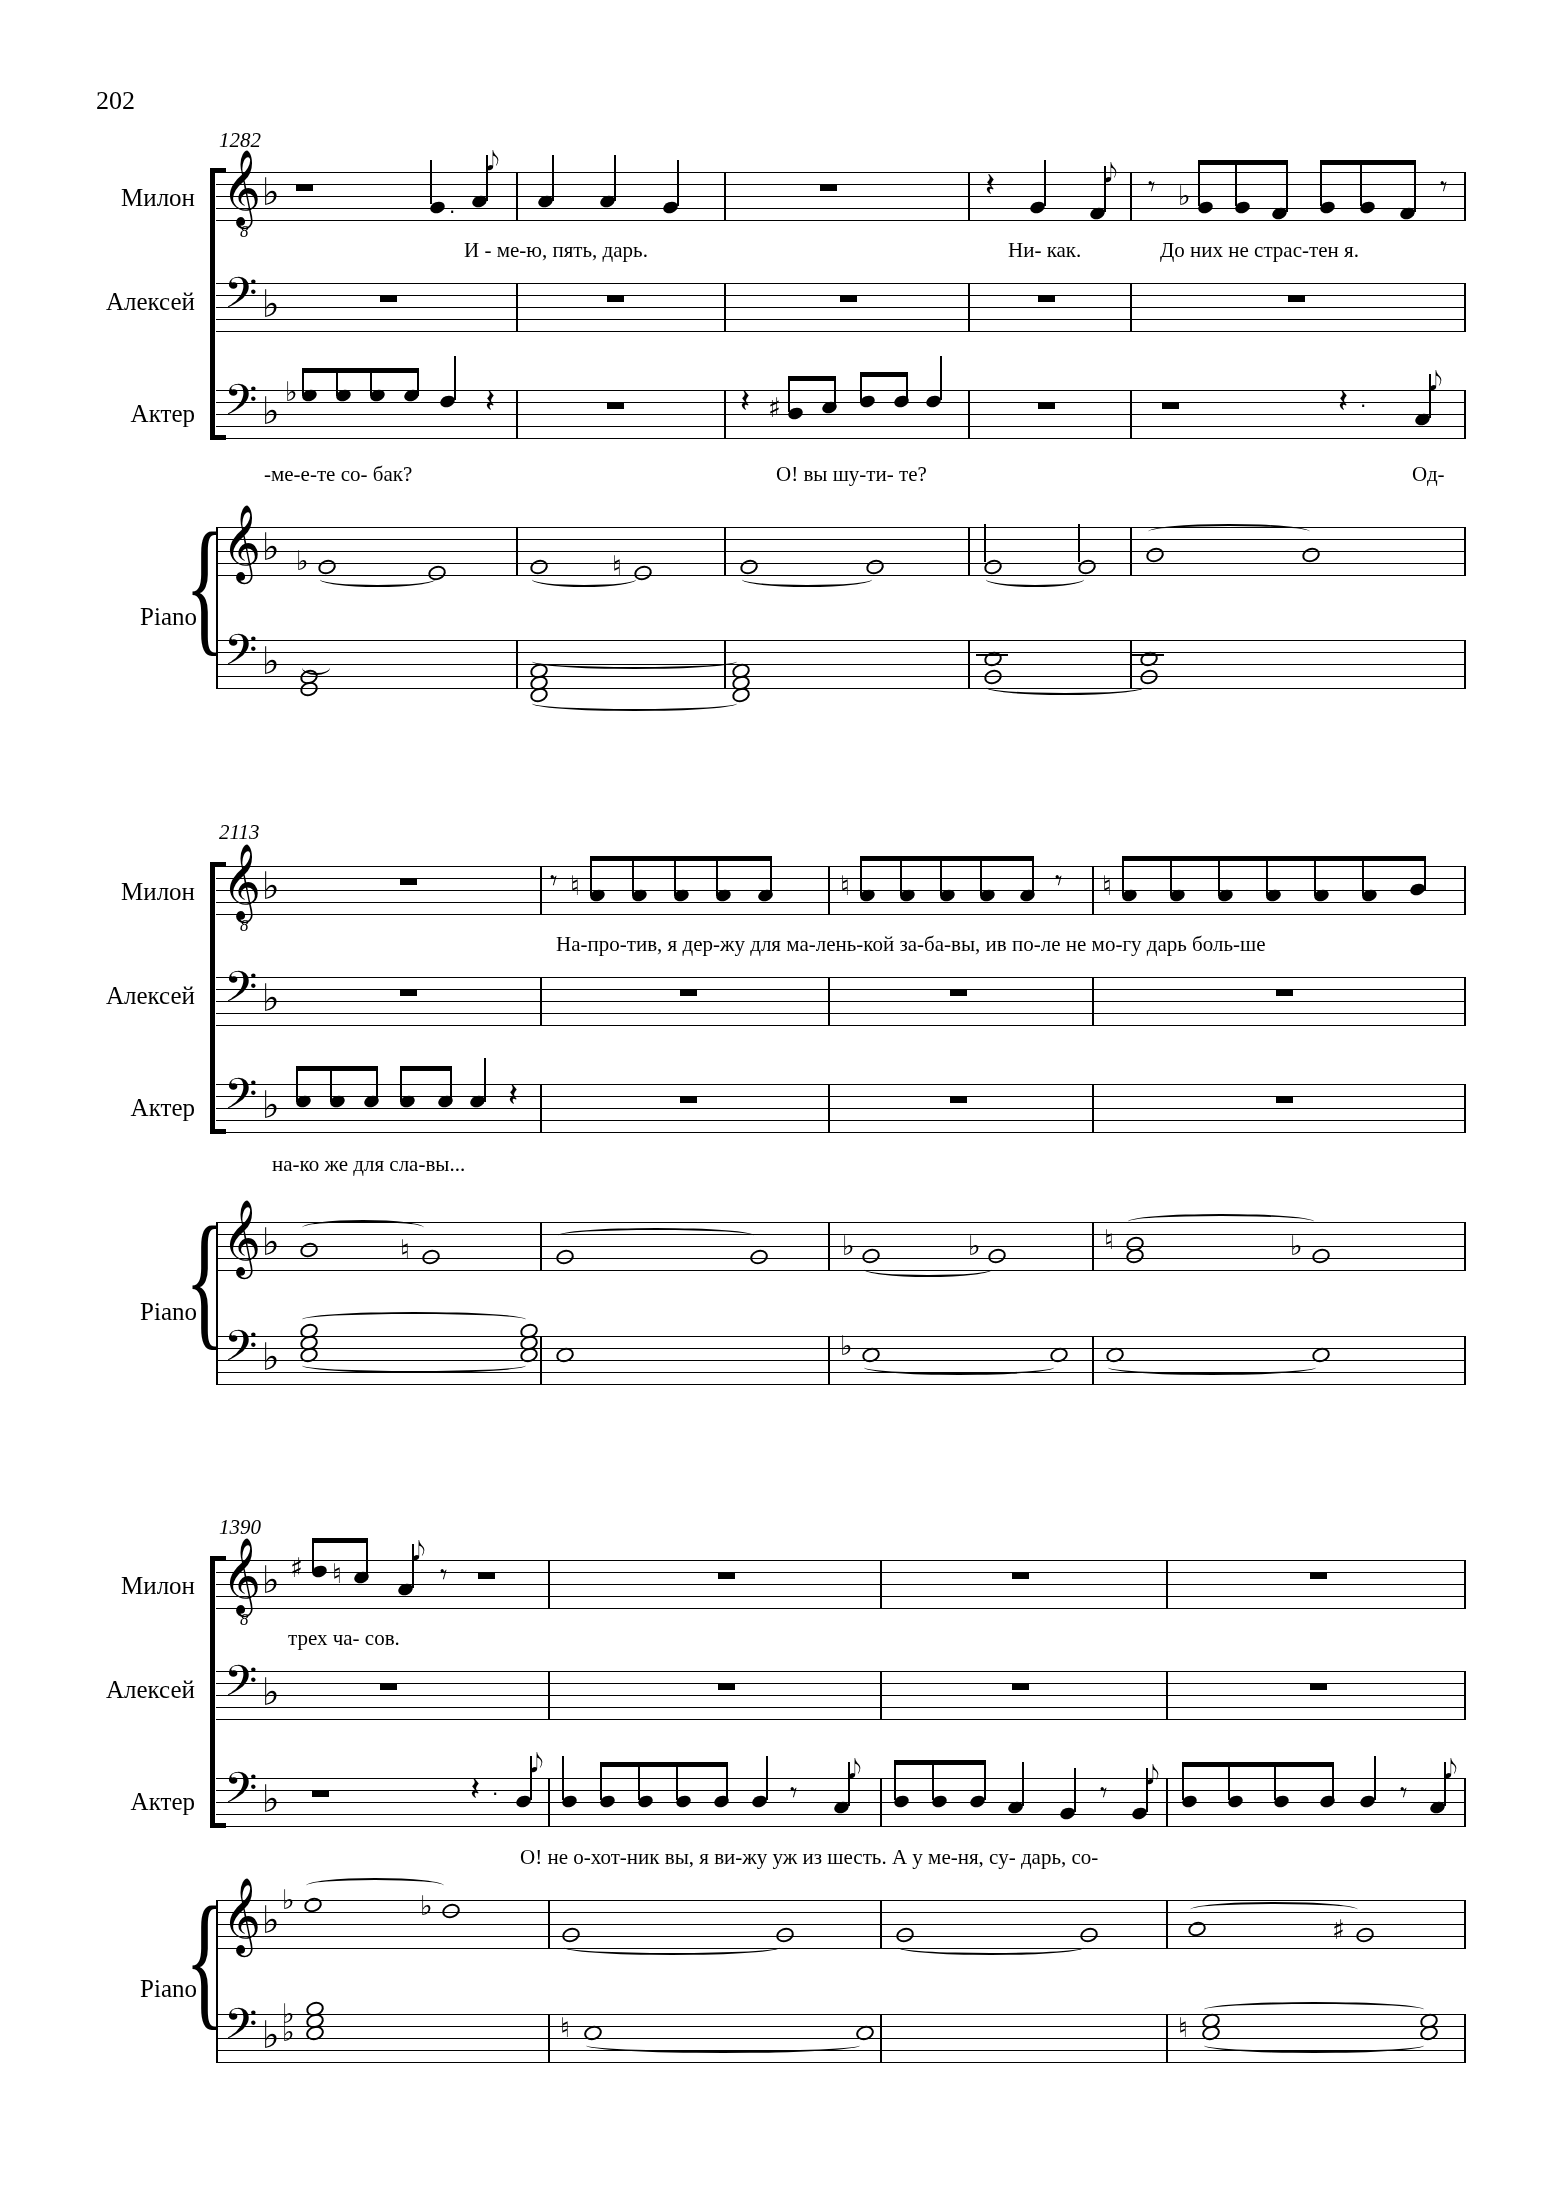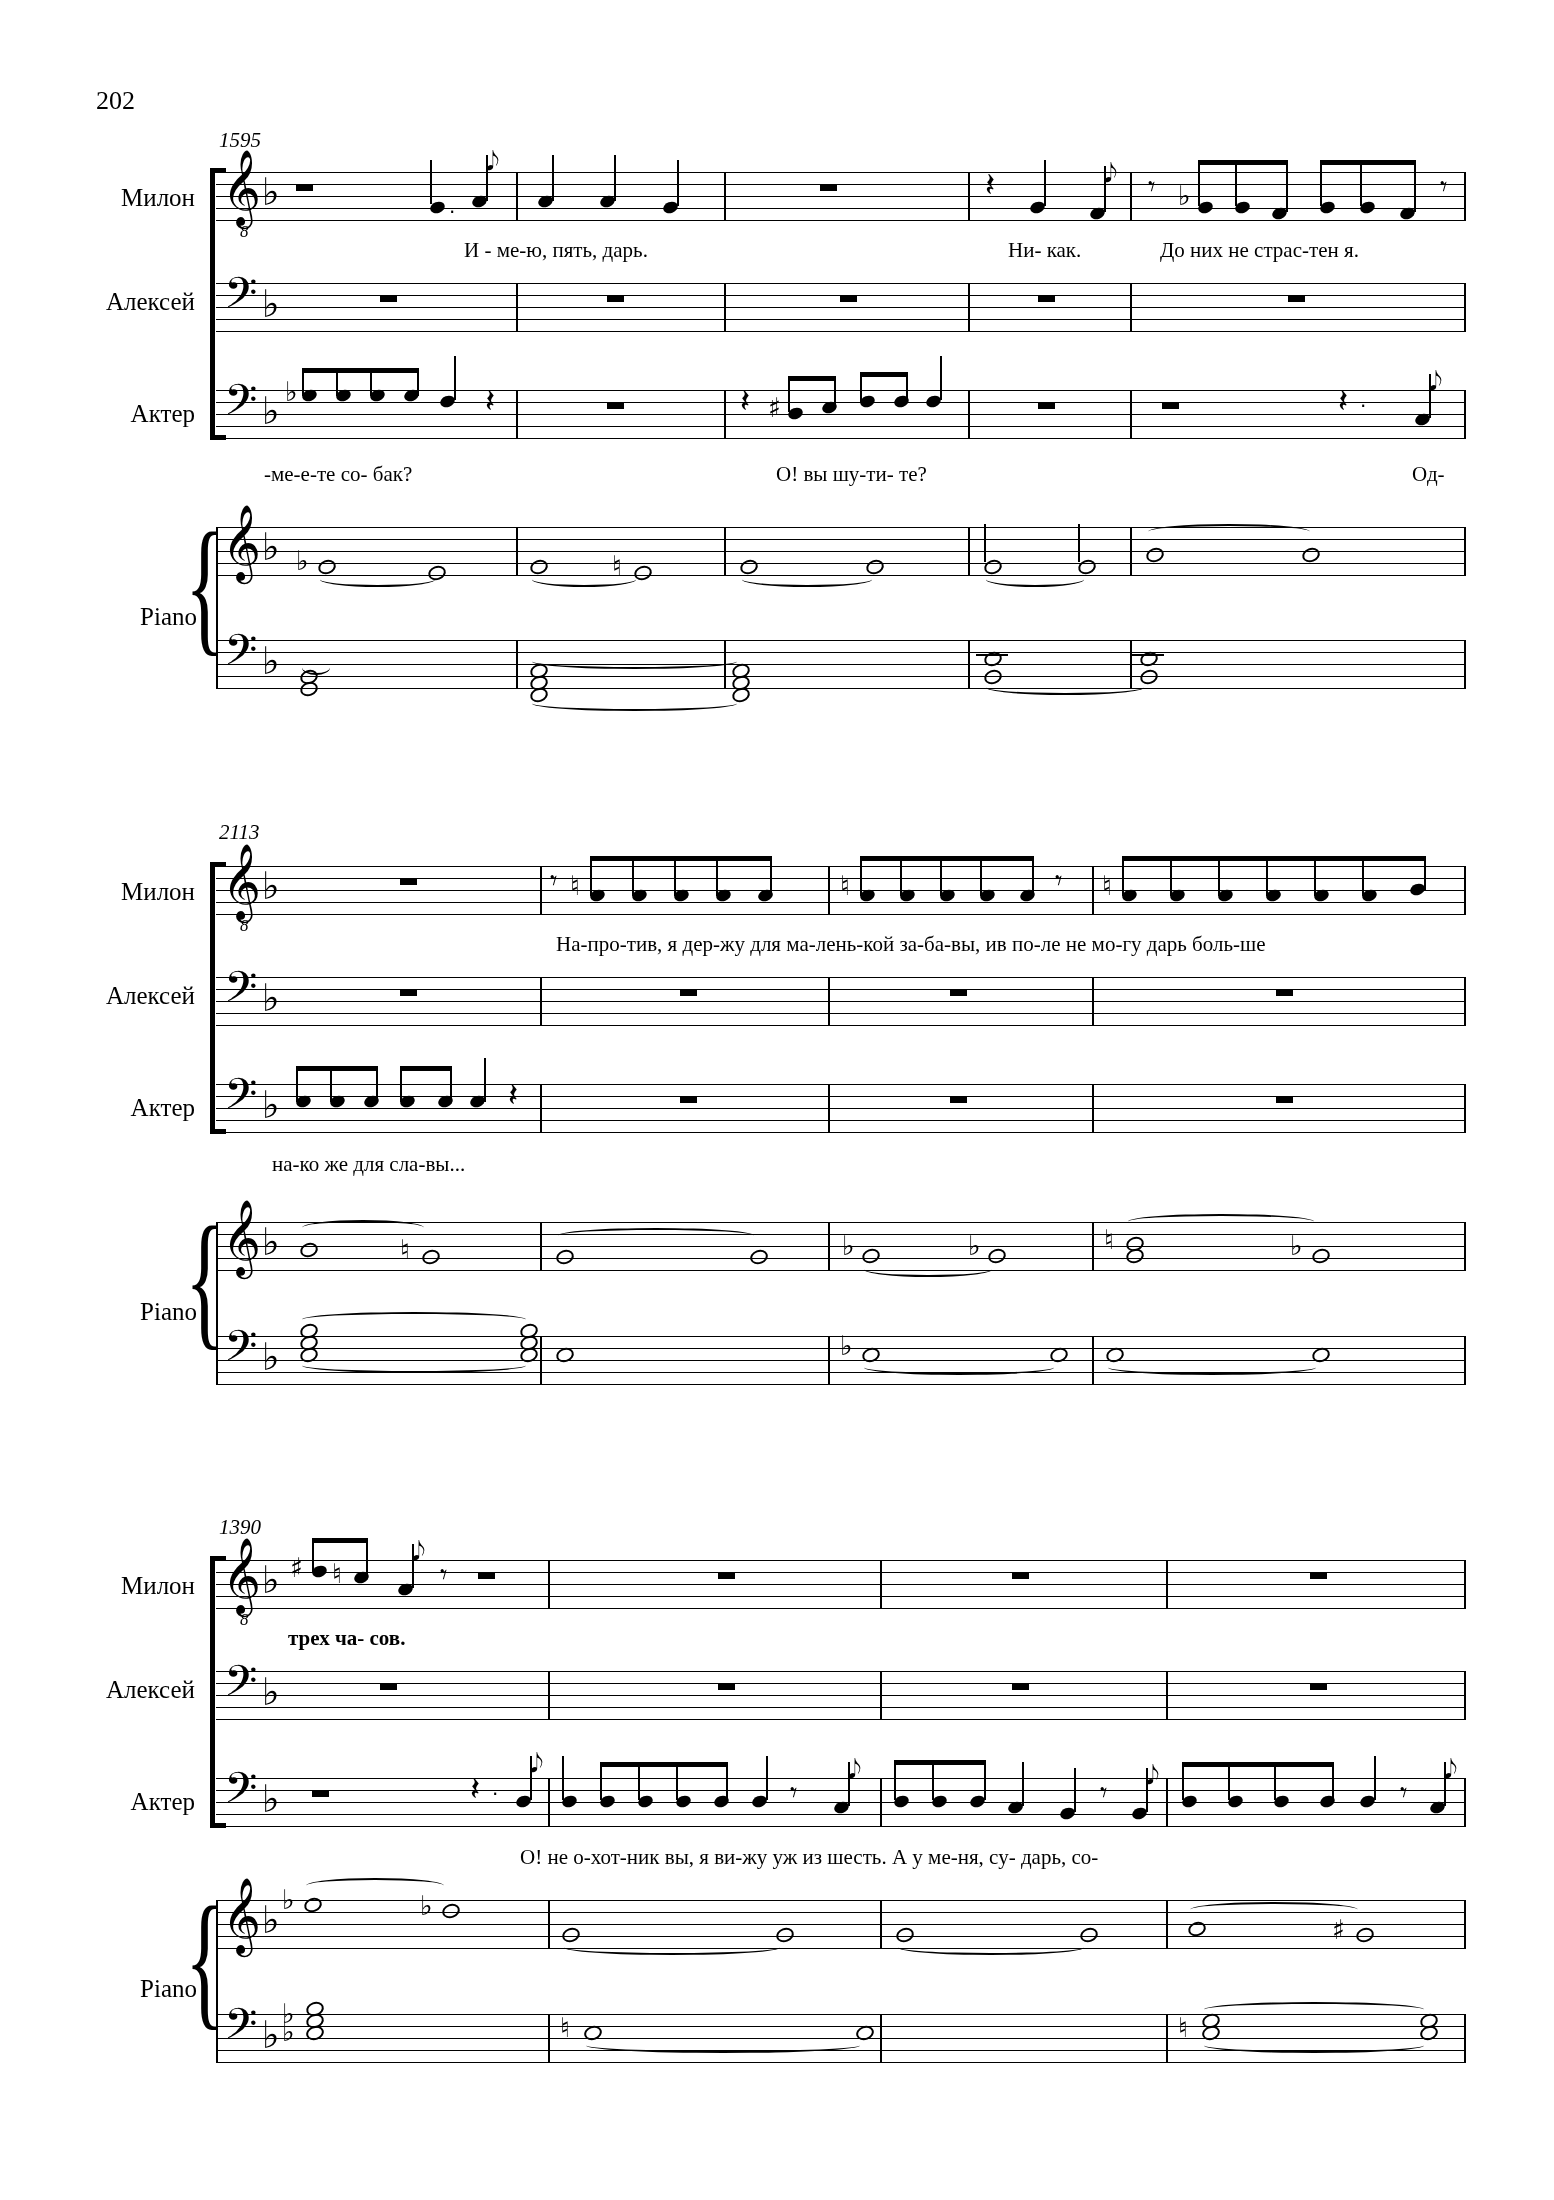--- a/index.html
+++ b/index.html
@@ -182,21 +182,21 @@
 </style>
 </head>
 <body>
 
 <div class="page">
 
   <div class="page-number">202</div>
 
   <div class="system" style="top:0;">
 
-    <div class="measure-number" style="left:219px; top:128px;">1595</div>
+    <div class="measure-number" style="left:219px; top:128px;">1282</div>
 
     <div class="system-brace-line" style="left:210px; top:168px; height:272px;"></div>
     <div class="bracket-cap" style="left:210px; top:168px;"></div>
     <div class="bracket-cap" style="left:210px; top:435px;"></div>
 
     <div class="part-label" style="left:90px; top:184px; width:105px;">Милон</div>
     <div class="staff" style="left:216px; top:172px; width:1250px;">
       <div class="line"></div>
         <div class="line"></div>
         <div class="line"></div>
@@ -621,21 +621,21 @@
     <div class="gl" style="left:412px; top:1538px; font-size:26px;">𝅘𝅥𝅮</div>
     <div class="gl" style="left:440px; top:1561px; font-size:28px;">𝄾</div>
     <div class="rest-whole" style="left:478px; top:1572px;"></div>
     <div class="barline" style="left:548px; top:1560px; height:49px;"></div>
     <div class="rest-whole" style="left:718px; top:1572px;"></div>
     <div class="barline" style="left:880px; top:1560px; height:49px;"></div>
     <div class="rest-whole" style="left:1012px; top:1572px;"></div>
     <div class="barline" style="left:1166px; top:1560px; height:49px;"></div>
     <div class="rest-whole" style="left:1310px; top:1572px;"></div>
     <div class="barline" style="left:1464px; top:1560px; height:49px;"></div>
-    <div class="lyric" style="left:288px; top:1626px;font-weight:bold;">трех ча- сов.</div>
+    <div class="lyric" style="left:288px; top:1626px;">трех ча- сов.</div>
 
     <div class="part-label" style="left:60px; top:1676px; width:135px;">Алексей</div>
     <div class="staff" style="left:216px; top:1671px; width:1250px;">
       <div class="line"></div>
         <div class="line"></div>
         <div class="line"></div>
         <div class="line"></div>
         <div class="line"></div>
     </div>
     <div class="clef clef-bass" style="left:224px; top:1660px;">𝄢</div>

